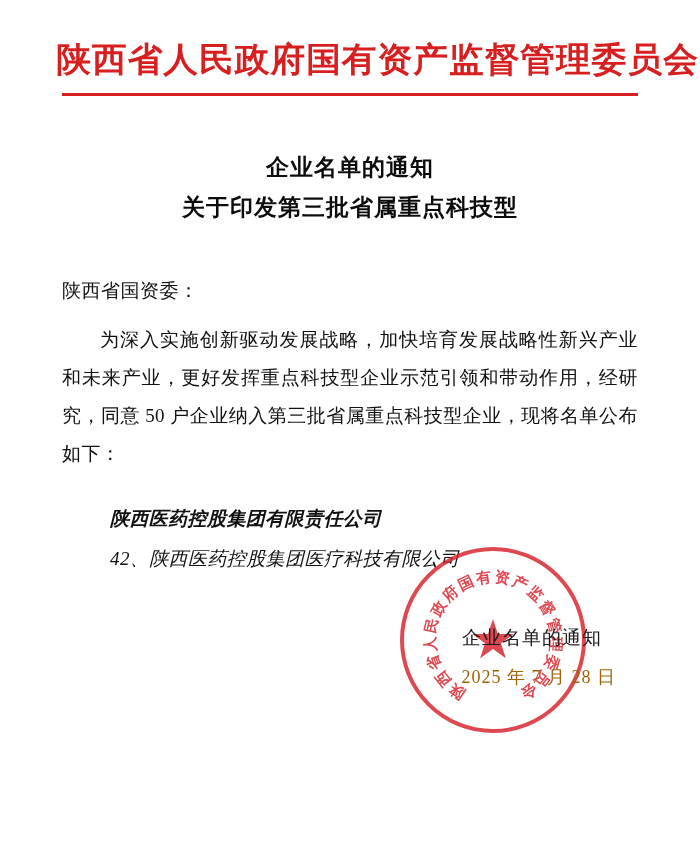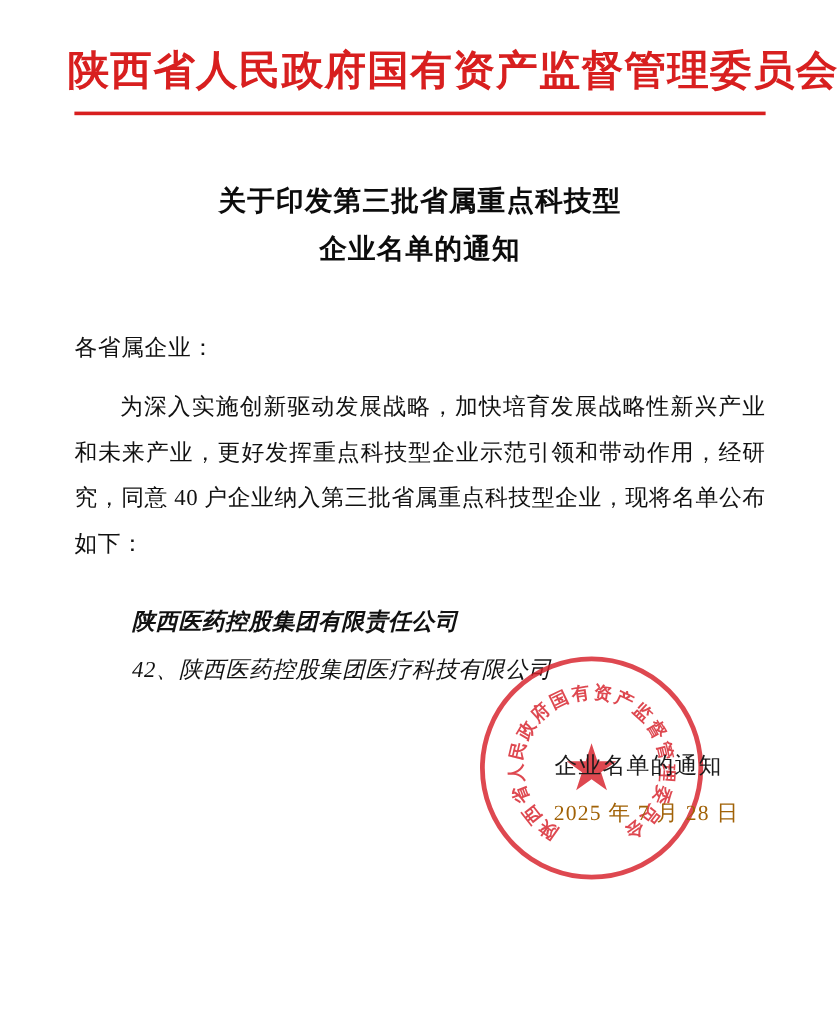--- a/index.html
+++ b/index.html
@@ -180,27 +180,27 @@
 <body>
 
 <div class="page">
 
   <div class="letterhead">
     <div class="letterhead-title">陕西省人民政府国有资产监督管理委员会</div>
     <div class="letterhead-rule"></div>
   </div>
 
   <div class="doc-title">
+    <div>企业名单的通知</div>
     <div>关于印发第三批省属重点科技型</div>
-    <div>企业名单的通知</div>
-  </div>
-
-  <div class="salutation">各省属企业：</div>
-
-  <div class="para">为深入实施创新驱动发展战略，加快培育发展战略性新兴产业和未来产业，更好发挥重点科技型企业示范引领和带动作用，经研究，同意 40 户企业纳入第三批省属重点科技型企业，现将名单公布如下：</div>
+  </div>
+
+  <div class="salutation">陕西省国资委：</div>
+
+  <div class="para">为深入实施创新驱动发展战略，加快培育发展战略性新兴产业和未来产业，更好发挥重点科技型企业示范引领和带动作用，经研究，同意 50 户企业纳入第三批省属重点科技型企业，现将名单公布如下：</div>
 
   <div class="company-block">
     <div class="company-name">陕西医药控股集团有限责任公司</div>
     <div class="company-item">42、陕西医药控股集团医疗科技有限公司</div>
   </div>
 
   <div class="sign-area">
 
     <div class="seal">
       <div class="seal-inner">

